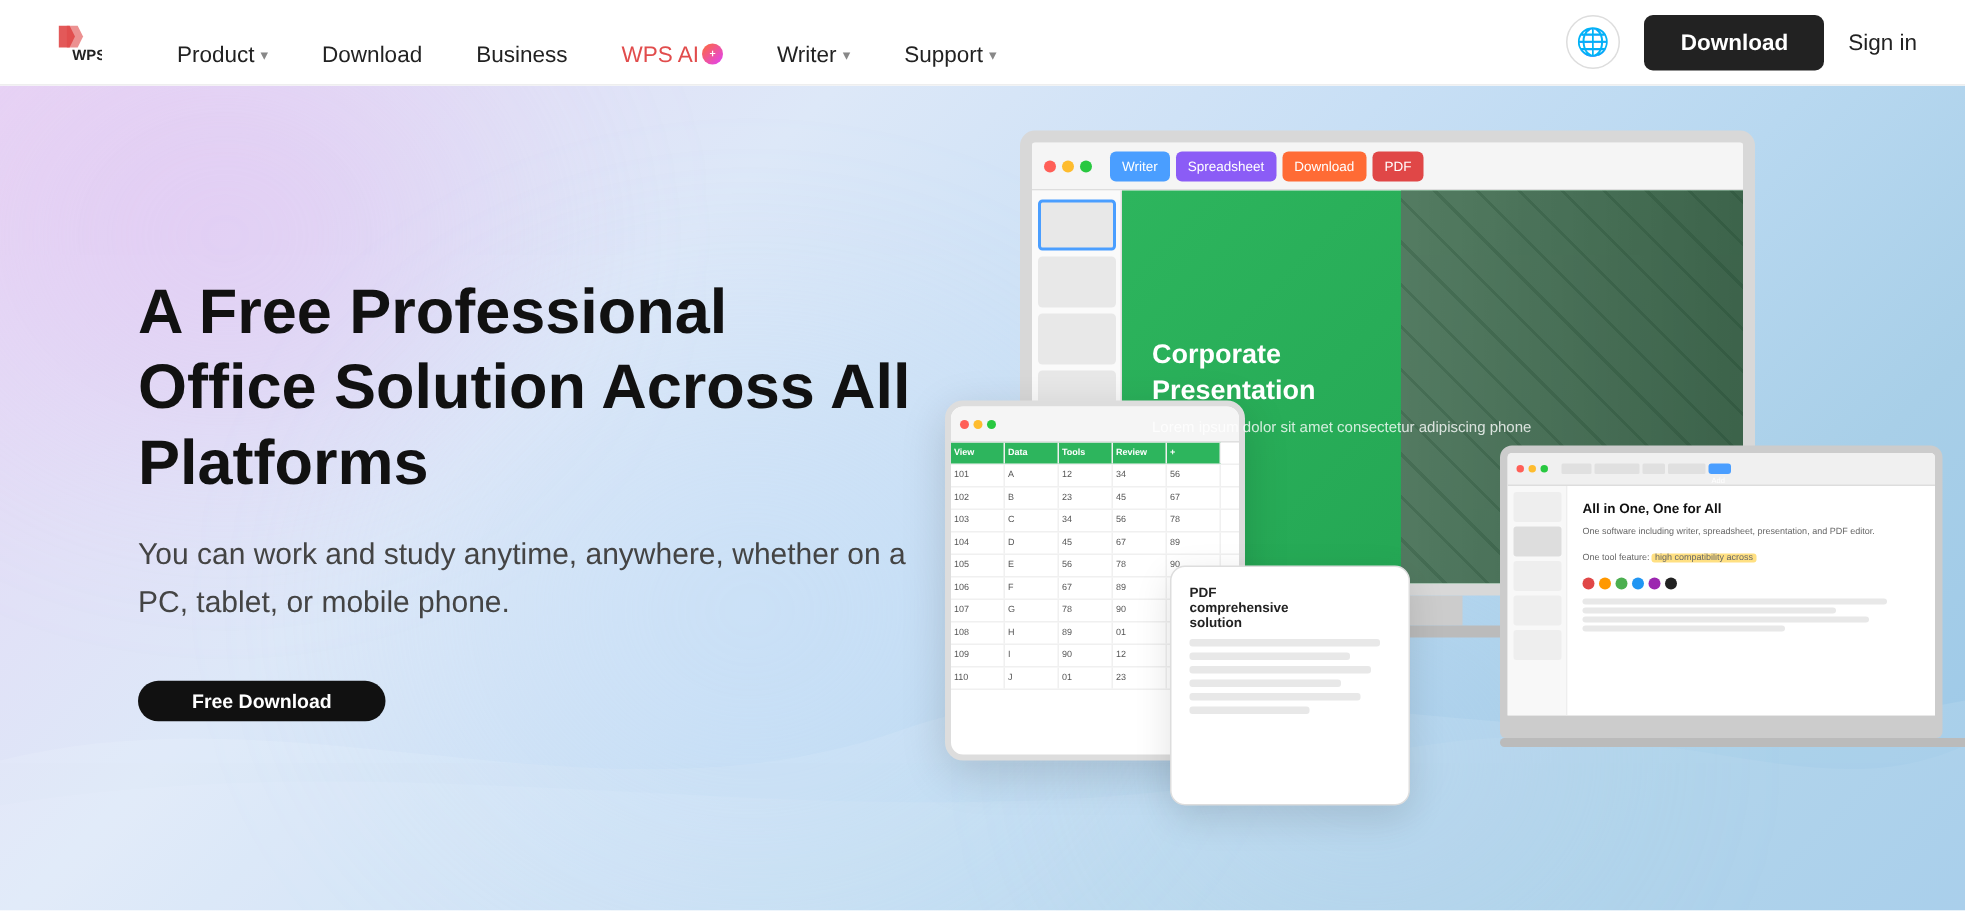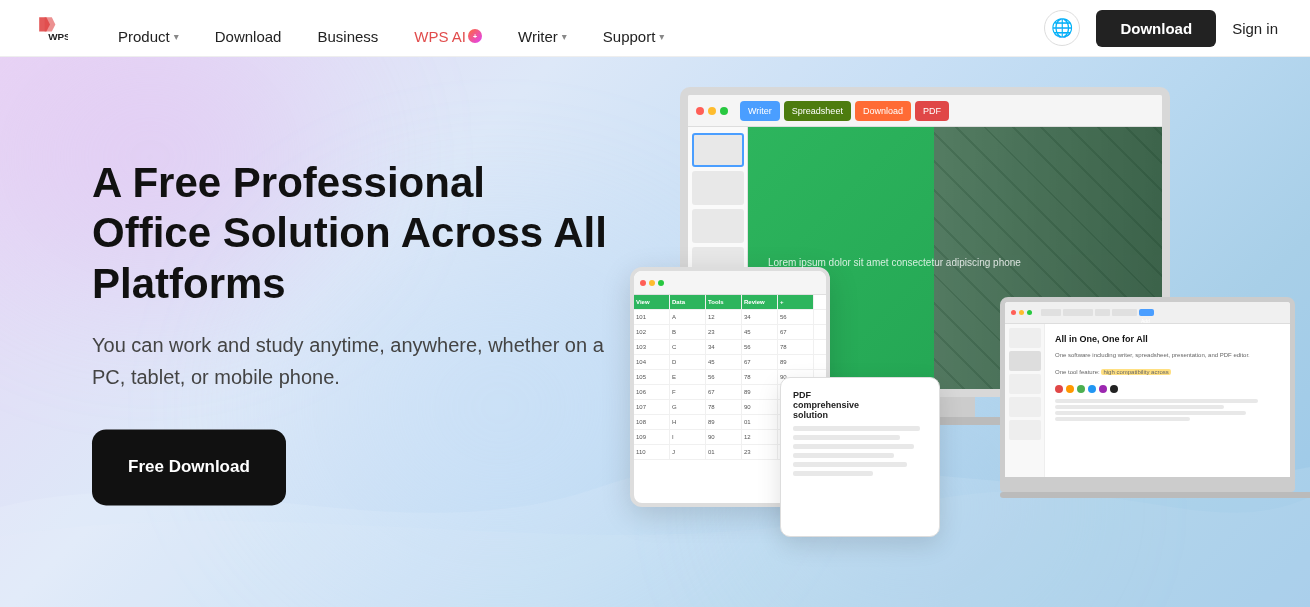--- a/index.html
+++ b/index.html
@@ -146,22 +146,22 @@
       font-size: 20px;
       color: #444;
       line-height: 1.6;
       margin-bottom: 36px;
     }
     .hero-cta {
       background: #111;
       color: #fff;
       border: none;
       border-radius: 14px;
-      padding: 28px 36px;
-      font-size: 17px;
+      padding: 6px 36px;
+      font-size: 13px;
       font-weight: 700;
       cursor: pointer;
     }
 
     
     .hero-devices {
       position: absolute;
       right: 0;
       top: 20px;
       width: 680px;
@@ -224,21 +224,21 @@
     }
     .screen-tab {
       height: 20px;
       border-radius: 4px;
       font-size: 9px;
       display: flex;
       align-items: center;
       padding: 0 8px;
     }
     .tab-writer { background: #4a9eff; color: #fff; }
-    .tab-spreadsheet { background: #4d7c0f; color: #fff; }
+    .tab-spreadsheet { background: #8b5cf6; color: #fff; }
     .tab-present { background: #ff6b35; color: #fff; }
     .tab-pdf { background: #e04747; color: #fff; }
 
     .screen-body {
       display: flex;
       height: calc(100% - 32px);
     }
     .screen-sidebar {
       width: 60px;
       background: #fafafa;
@@ -546,20 +546,21 @@
           <div class="screen-sidebar">
             <div class="sidebar-thumb active"></div>
             <div class="sidebar-thumb"></div>
             <div class="sidebar-thumb"></div>
             <div class="sidebar-thumb"></div>
             <div class="sidebar-thumb"></div>
           </div>
           <div class="screen-main">
             <div class="presentation-slide">
               <div class="slide-image"></div>
+              <div class="slide-title">Corporate<br>Presentation</div>
               <div class="slide-subtitle">Lorem ipsum dolor sit amet consectetur adipiscing phone</div>
             </div>
           </div>
         </div>
       </div>
       <div class="monitor-stand"></div>
       <div class="monitor-base"></div>
     </div>
 
     <div class="tablet">

